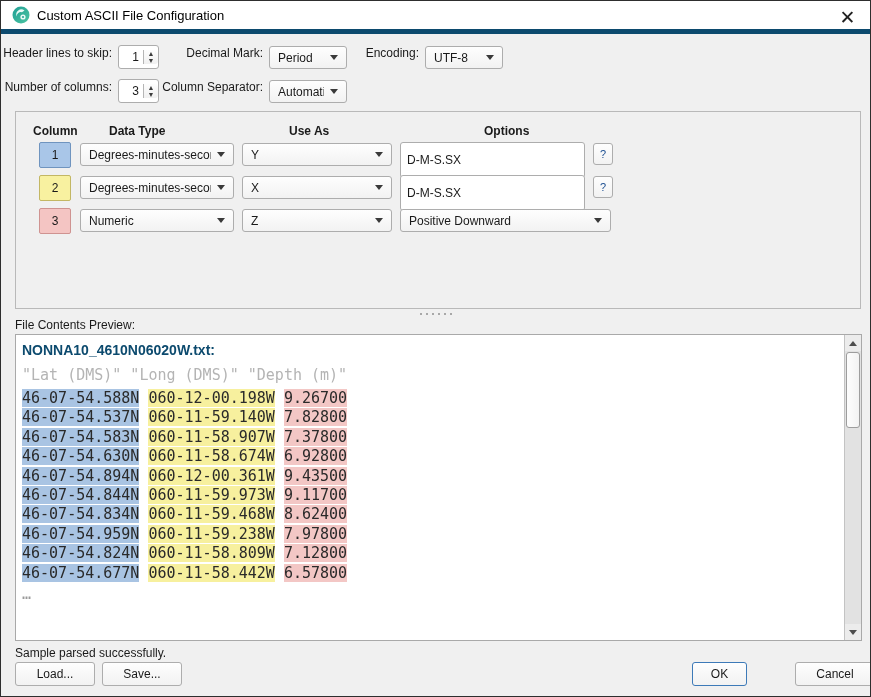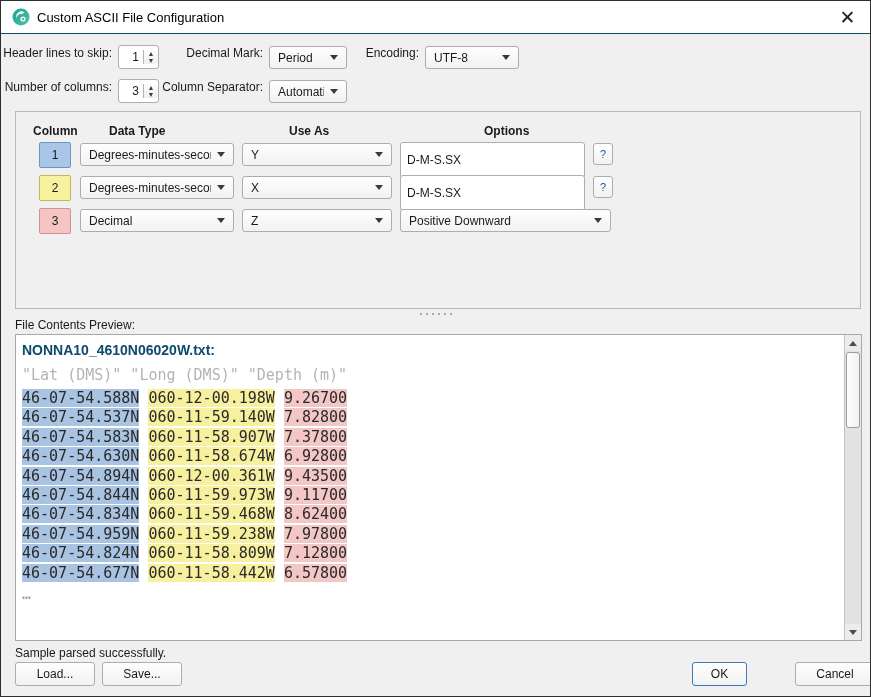--- a/index.html
+++ b/index.html
@@ -12,21 +12,21 @@
     background: #f0f0f0;
     border: 1px solid #2e2e2e;
     overflow: hidden;
   }
 
   
   .titlebar {
     position: absolute; left:0; top:0; right:0; height: 33px;
     background: #ffffff;
     display: flex; align-items: center;
-    border-bottom: 1px solid #0c4a6e;
+    border-bottom: 5px solid #0c4a6e;
   }
   .app-icon { width: 18px; height: 18px; margin-left: 11px; flex: 0 0 auto; }
   .title-text { margin-left: 7px; font-size: 13px; color: #000; }
   .close-btn {
     position: absolute; right: 0; top: 0; width: 45px; height: 32px;
     display: flex; align-items: center; justify-content: center;
     font-size: 19px; color: #222; font-weight: 300; cursor: default;
   }
 
   
@@ -160,21 +160,21 @@
   <div class="form-row" style="left:180px; top:45px; width:82px; justify-content:flex-end;">
     <span class="lbl">Decimal Mark:</span>
   </div>
   <div class="combo form-row" style="left:268px; top:45px; width:78px;">
     <span class="val">Period</span>
     <span class="arrow-down"></span>
   </div>
   <div class="form-row" style="left:360px; top:45px; width:58px; justify-content:flex-end;">
     <span class="lbl">Encoding:</span>
   </div>
-  <div class="combo form-row" style="left:424px; top:45px; width:94px;">
+  <div class="combo form-row" style="left:424px; top:45px; width:78px;">
     <span class="val">UTF-8</span>
     <span class="arrow-down"></span>
   </div>
 
   <div class="form-row" style="left:17px; top:79px; width:94px; justify-content:flex-end;">
     <span class="lbl">Number of columns:</span>
   </div>
   <div class="spin form-row" style="left:117px; top:78px;">
     <span class="spin-val">3</span>
     <span class="spin-btns">
@@ -228,21 +228,21 @@
         <span>D-M-S.SX</span>
       </div>
       <div class="help-btn" style="position:absolute; left:577px; top:1px;">
         <span>?</span>
       </div>
     </div>
 
     <div class="col-row" style="top:96px;">
       <span class="badge b3">3</span>
       <div class="combo" style="position:absolute; left:64px; width:154px; top:1px;">
-        <span class="val">Decimal</span>
+        <span class="val">Numeric</span>
         <span class="arrow-down"></span>
       </div>
       <div class="combo" style="position:absolute; left:226px; width:150px; top:1px;">
         <span class="val">Z</span>
         <span class="arrow-down"></span>
       </div>
       <div class="combo" style="position:absolute; left:384px; width:211px; top:1px;">
         <span class="val">Positive Downward</span>
         <span class="arrow-down"></span>
       </div>

